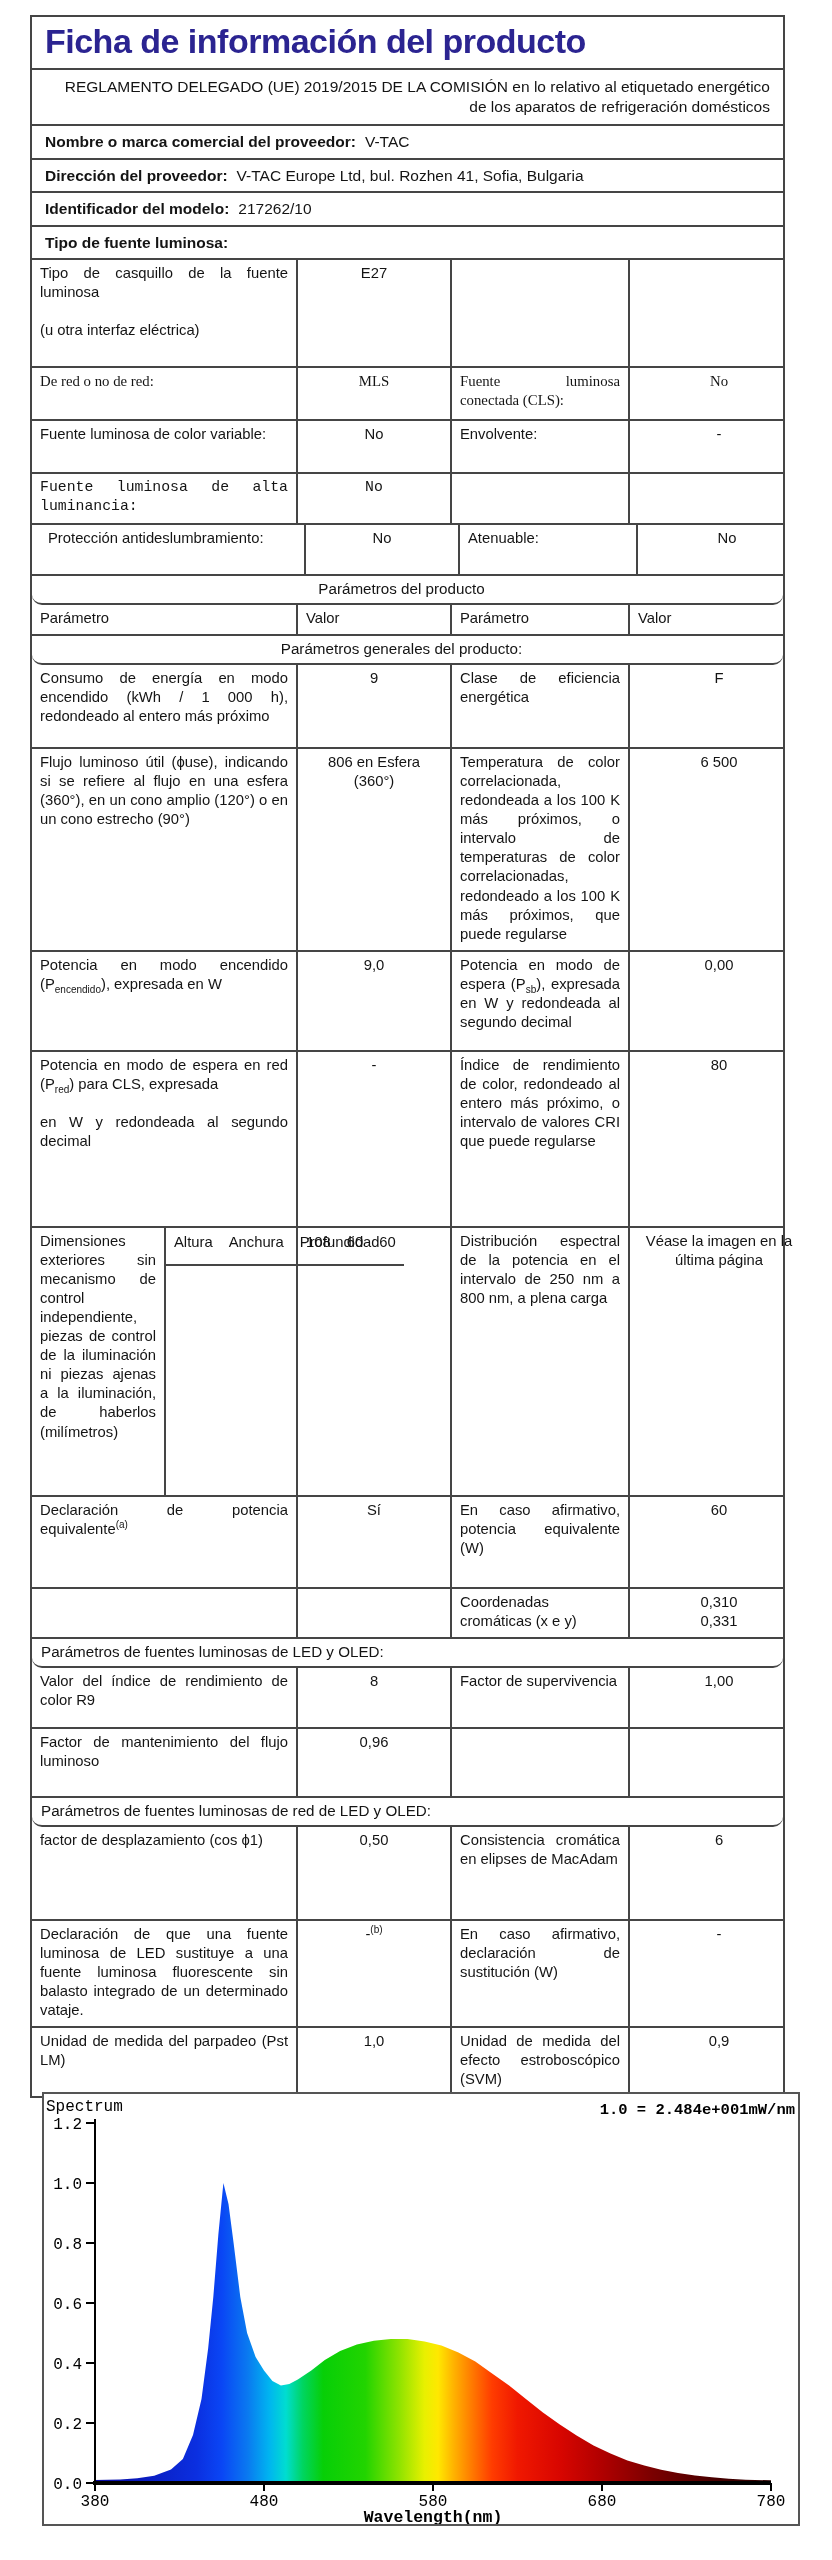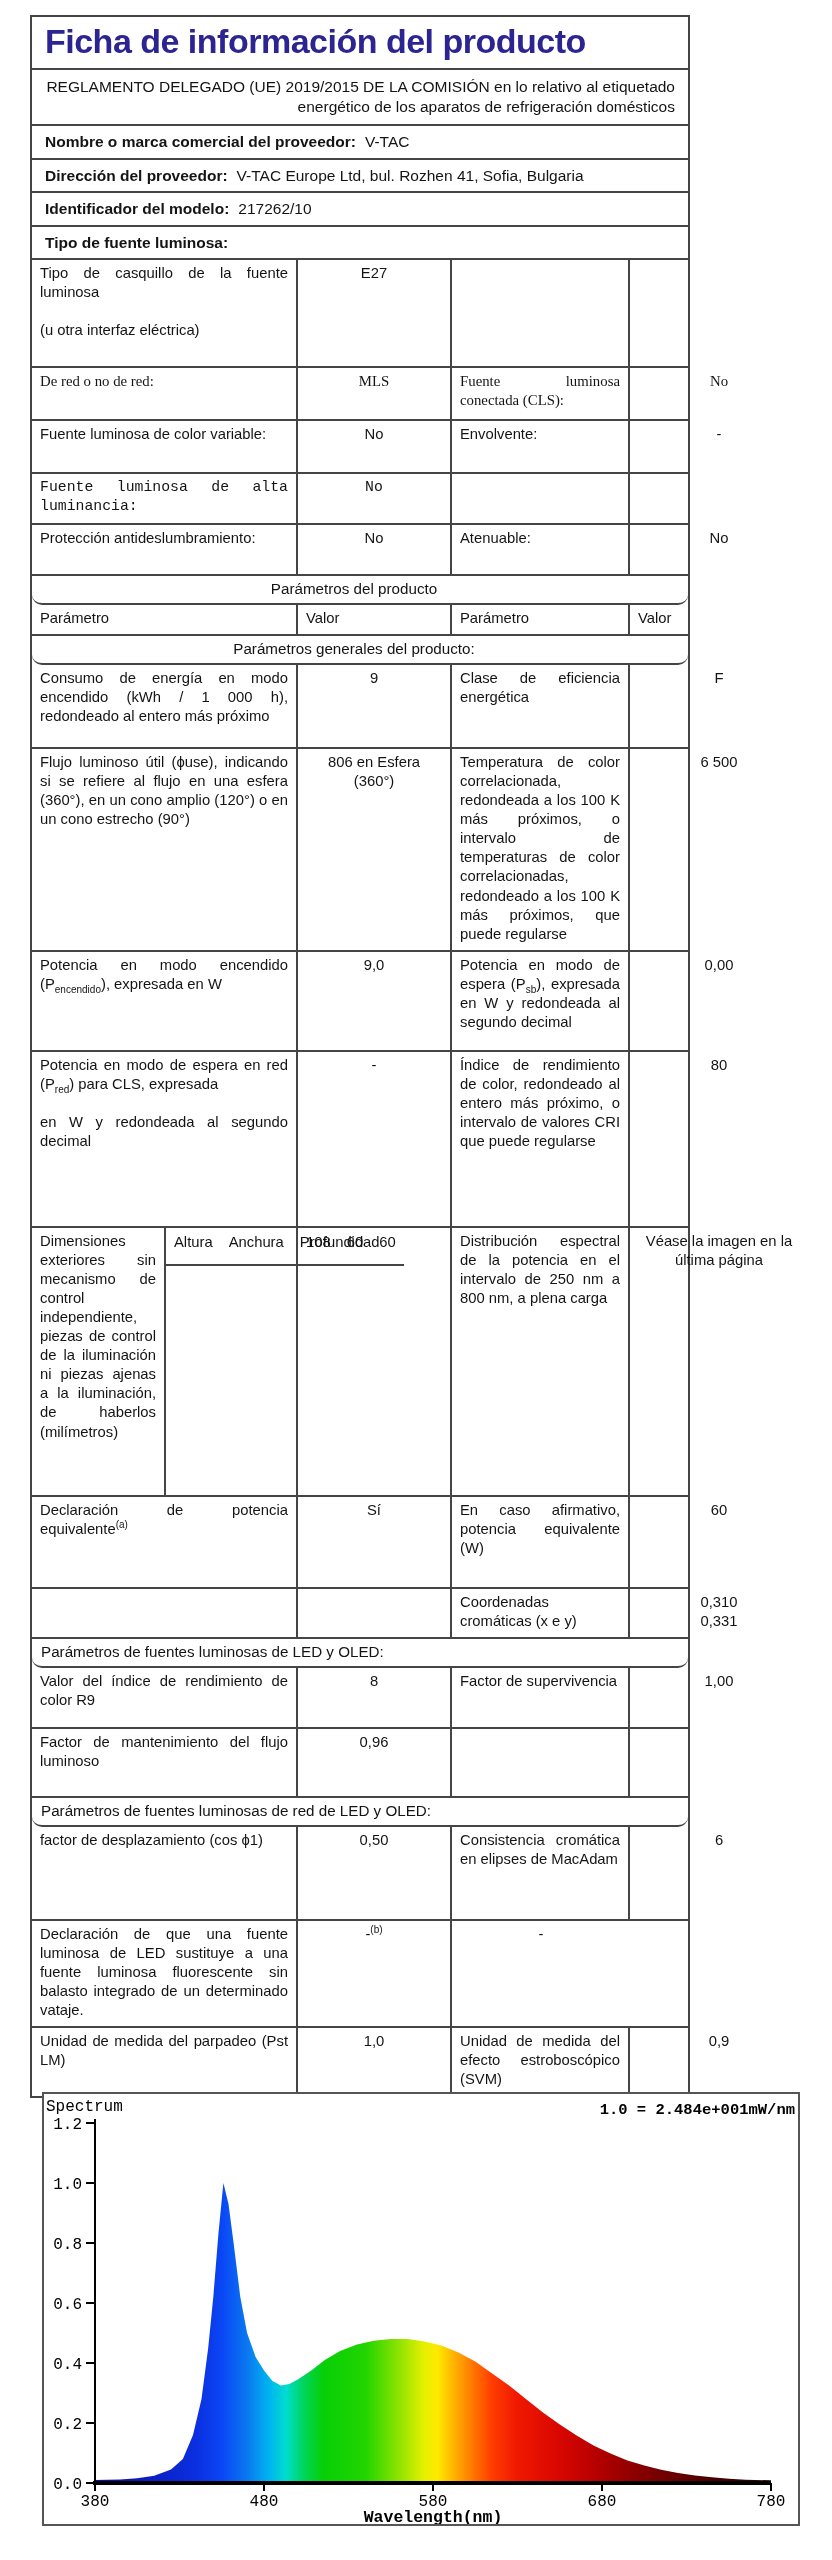--- a/index.html
+++ b/index.html
@@ -3,21 +3,21 @@
 <meta charset="utf-8">
 <style>
   :root{ --bc:#454545; }
   html,body{margin:0;padding:0;}
   body{
     width:832px; height:2560px; background:#ffffff;
     font-family:"Liberation Sans","DejaVu Sans",sans-serif;
     color:#141414; position:relative;
   }
   .sheet{
-    position:absolute; left:30px; top:15px; width:660px;
+    position:absolute; left:30px; top:15px; width:755px;
     box-sizing:border-box; border:2px solid var(--bc); background:#fff;
   }
   .cell{ border-bottom:2px solid var(--bc); box-sizing:border-box; }
   .title-cell{ padding:5px 13px 7px 13px; }
   .title-cell h1{
     margin:0; font-size:34px; line-height:1.15; font-weight:bold;
     letter-spacing:-0.5px;
   }
   .reg-cell{ padding:7px 13px; font-size:15.5px; line-height:1.3; text-align:right; }
   .info-row{ padding:6px 13px; font-size:15.5px; line-height:1.25; }
@@ -104,21 +104,21 @@
         <div class="vc">No</div>
         <div class="pc">Envolvente:</div>
         <div class="vc nr">-</div>
       </div>
       <div class="row" style="min-height: 51px; font-family: Liberation Mono, monospace;">
         <div class="pc">Fuente luminosa de alta luminancia:</div>
         <div class="vc">No</div>
         <div class="pc"></div>
         <div class="vc nr"></div>
       </div>
-      <div class="row" style="min-height: 51px;">
+      <div class="row" style="min-height: 51px; padding-left: 8px;">
         <div class="pc">Protección antideslumbramiento:</div>
         <div class="vc">No</div>
         <div class="pc">Atenuable:</div>
         <div class="vc nr">No</div>
       </div>
       <div class="band center">Parámetros del producto</div>
       <div class="row" style="min-height: 28px;">
         <div class="hc">Parámetro</div>
         <div class="hc">Valor</div>
         <div class="hc">Parámetro</div>
@@ -192,20 +192,21 @@
       <div class="band">Parámetros de fuentes luminosas de red de LED y OLED:</div>
       <div class="row" style="min-height: 94px;">
         <div class="pc">factor de desplazamiento (cos ϕ1)</div>
         <div class="vc">0,50</div>
         <div class="pc">Consistencia cromática en elipses de MacAdam</div>
         <div class="vc nr">6</div>
       </div>
       <div class="row" style="min-height: 98px;">
         <div class="pc">Declaración de que una fuente luminosa de LED sustituye a una fuente luminosa fluorescente sin balasto integrado de un determinado vataje.</div>
         <div class="vc">-<sup>(b)</sup></div>
+        <div class="pc">En caso afirmativo, declaración de sustitución (W)</div>
         <div class="vc nr">-</div>
       </div>
       <div class="row" style="min-height: 56px;">
         <div class="pc">Unidad de medida del parpadeo (Pst LM)</div>
         <div class="vc">1,0</div>
         <div class="pc">Unidad de medida del efecto estroboscópico (SVM)</div>
         <div class="vc nr">0,9</div>
       </div>
     </div>
 </div>

